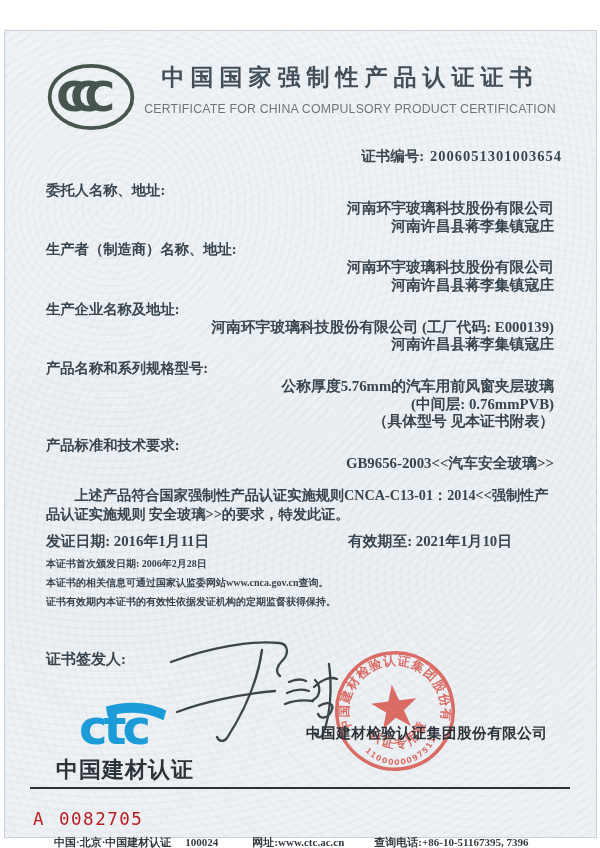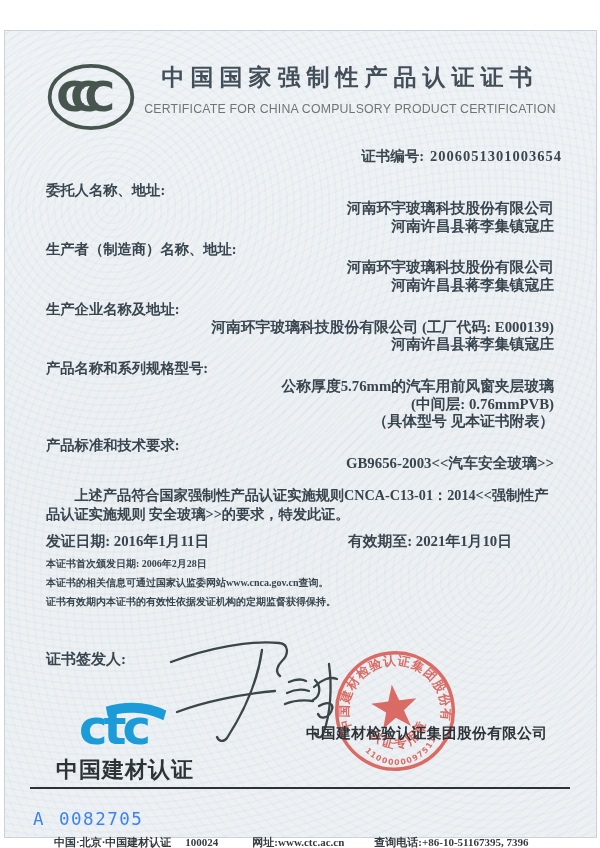--- a/index.html
+++ b/index.html
@@ -40,21 +40,21 @@
                font-family:"Liberation Sans","DejaVu Sans",sans-serif;letter-spacing:1px;}
   
   .footer-rule{position:absolute;left:30px;top:787px;width:540px;height:2px;background:#2c3237;}
   .footer-text{position:absolute;left:30px;top:796px;width:540px;display:flex;align-items:baseline;
                font-size:11px;font-weight:bold;color:#333a40;white-space:nowrap;}
   .footer-text .addr{margin-left:24px;}
   .footer-text .post{margin-left:14px;}
   .footer-text .web{margin-left:34px;}
   .footer-text .tel{margin-left:30px;margin-top:39px;}
   .serial{position:absolute;left:33px;top:809px;font-family:"DejaVu Sans Mono","Liberation Mono",monospace;
-          font-size:17.5px;color:#3b82f6;letter-spacing:1.5px;}
+          font-size:17.5px;color:#b91c1c;letter-spacing:1.5px;}
   .serial .sn{margin-left:14px;}
 </style>
 </head>
 <body>
 
 <div class="page">
   <div class="paper"></div>
 
   <svg class="ccc-logo" viewBox="0 0 100 80">
     <ellipse cx="50" cy="40" rx="44" ry="33" fill="none" stroke="#47554f" stroke-width="4"></ellipse>

